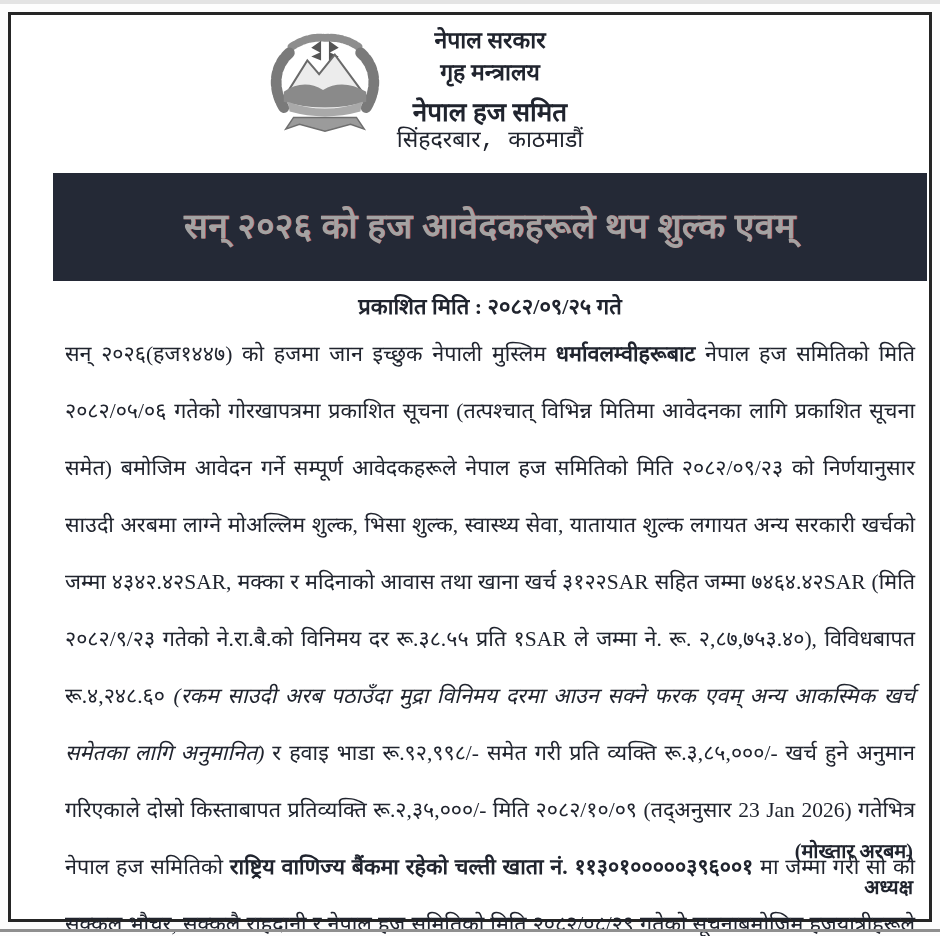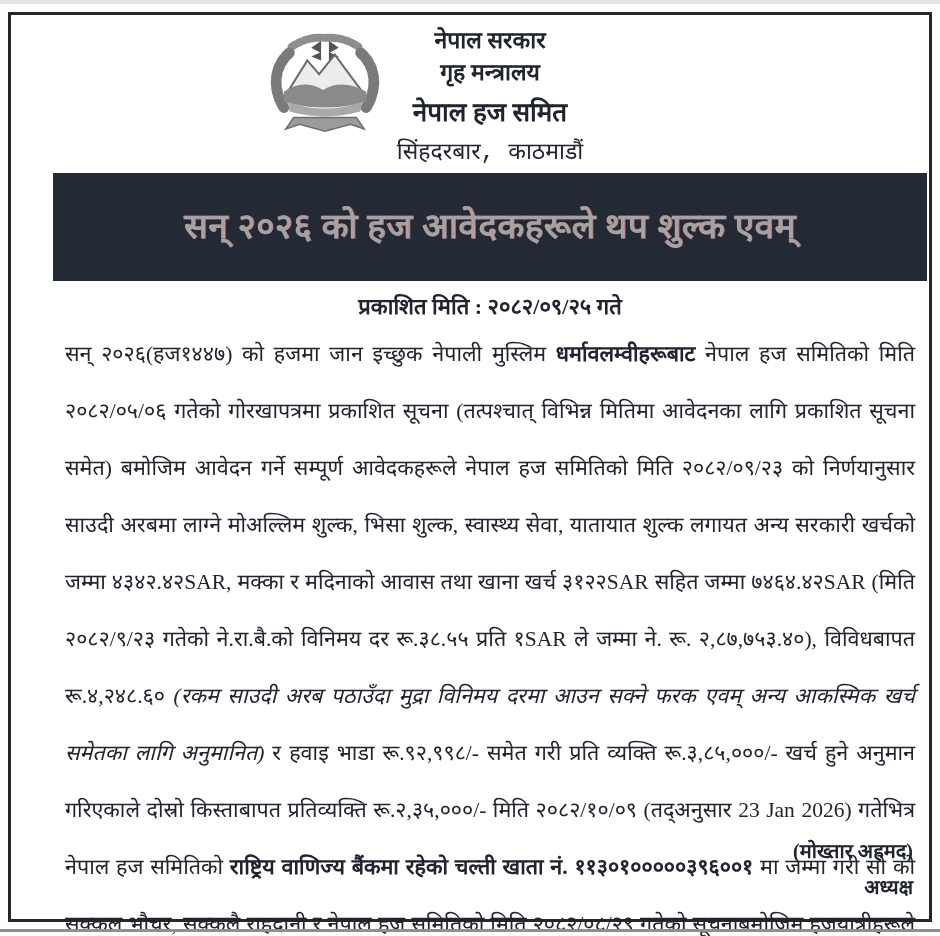--- a/index.html
+++ b/index.html
@@ -21,21 +21,21 @@
   .letterhead { position:relative; height:158px; }
   .emblem {
     position:absolute; left:215px; top:16px; width:118px; height:108px;
   }
   .letterhead-text {
     position:absolute; left:0; top:14px; width:100%;
     text-align:center; line-height:1.0;
   }
   .lh1 { font-size:23px; font-weight:bold; margin-bottom:9px; }
   .lh2 { font-size:23px; font-weight:bold; margin-bottom:16px; }
-  .lh3 { font-size:26px; font-weight:bold; margin-bottom:16px; }
+  .lh3 { font-size:26px; font-weight:bold; margin-bottom:4px; }
   .lh4 { font-size:23px; font-weight:normal;font-family:Liberation Mono, monospace; }
   
   .banner {
     margin:0 2px; height:108px; background:#242936; color:#a3a3a3;
     text-align:center; display:flex; flex-direction:column;
     justify-content:center; gap:4px;
   }
   .banner div {
     font-size:35px; font-weight:bold; letter-spacing:0.5px;
     line-height:1.25;
@@ -101,19 +101,19 @@
 
   <div class="banner">
     <div>सन् २०२६ को हज आवेदकहरूले थप शुल्क एवम्</div>
   </div>
 
   <div class="published">प्रकाशित मिति : २०८२/०९/२५ गते</div>
 
   <div class="body-text"><span class="seg-normal">सन् २०२६(हज१४४७) को हजमा जान इच्छुक नेपाली मुस्लिम </span><span class="seg-bold">धर्मावलम्वीहरूबाट</span><span class="seg-normal"> नेपाल हज समितिको मिति २०८२/०५/०६ गतेको गोरखापत्रमा प्रकाशित सूचना (तत्पश्चात् विभिन्न मितिमा आवेदनका लागि प्रकाशित सूचना समेत) बमोजिम आवेदन गर्ने सम्पूर्ण आवेदकहरूले नेपाल हज समितिको मिति २०८२/०९/२३ को निर्णयानुसार साउदी अरबमा लाग्ने मोअल्लिम शुल्क, भिसा शुल्क, स्वास्थ्य सेवा, यातायात शुल्क लगायत अन्य सरकारी खर्चको जम्मा ४३४२.४२SAR, मक्का र मदिनाको आवास तथा खाना खर्च ३१२२SAR सहित जम्मा ७४६४.४२SAR (मिति २०८२/९/२३ गतेको ने.रा.बै.को विनिमय दर रू.३८.५५ प्रति १SAR ले जम्मा ने. रू. २,८७,७५३.४०), विविधबापत रू.४,२४८.६० </span><span class="seg-italic">(रकम साउदी अरब पठाउँदा मुद्रा विनिमय दरमा आउन सक्ने फरक एवम् अन्य आकस्मिक खर्च समेतका लागि अनुमानित)</span><span class="seg-normal"> र हवाइ भाडा रू.९२,९९८/- समेत गरी प्रति व्यक्ति रू.३,८५,०००/- खर्च हुने अनुमान गरिएकाले दोस्रो किस्ताबापत प्रतिव्यक्ति रू.२,३५,०००/- मिति २०८२/१०/०९ (तद्अनुसार 23 Jan 2026) गतेभित्र नेपाल हज समितिको </span><span class="seg-bold">राष्ट्रिय वाणिज्य बैंकमा रहेको चल्ती खाता नं. ११३०१०००००३९६००१</span><span class="seg-normal"> मा जम्मा गरी सो को सक्कल भौचर, सक्कलै राहदानी र नेपाल हज समितिको मिति २०८२/०८/२९ गतेको सूचनाबमोजिम हजयात्रीहरूले बुझाउनु पर्ने निरोगिताको प्रमाणपत्र समेत आवेदन दिएको जिल्ला प्रशासन कार्यालयमा बुझाउनु हुन सम्बन्धित सबैका लागि यो सूचना प्रकाशित गरिएको छ।</span></div>
 
   <div class="signature">
-    <div>(मोख्तार अहमद)</div>
+    <div>(मोख्तार अरबम)</div>
     <div>अध्यक्ष</div>
   </div>
 
 </div>
 
 <div class="page-bottom-line"></div>
 
 </body></html>

